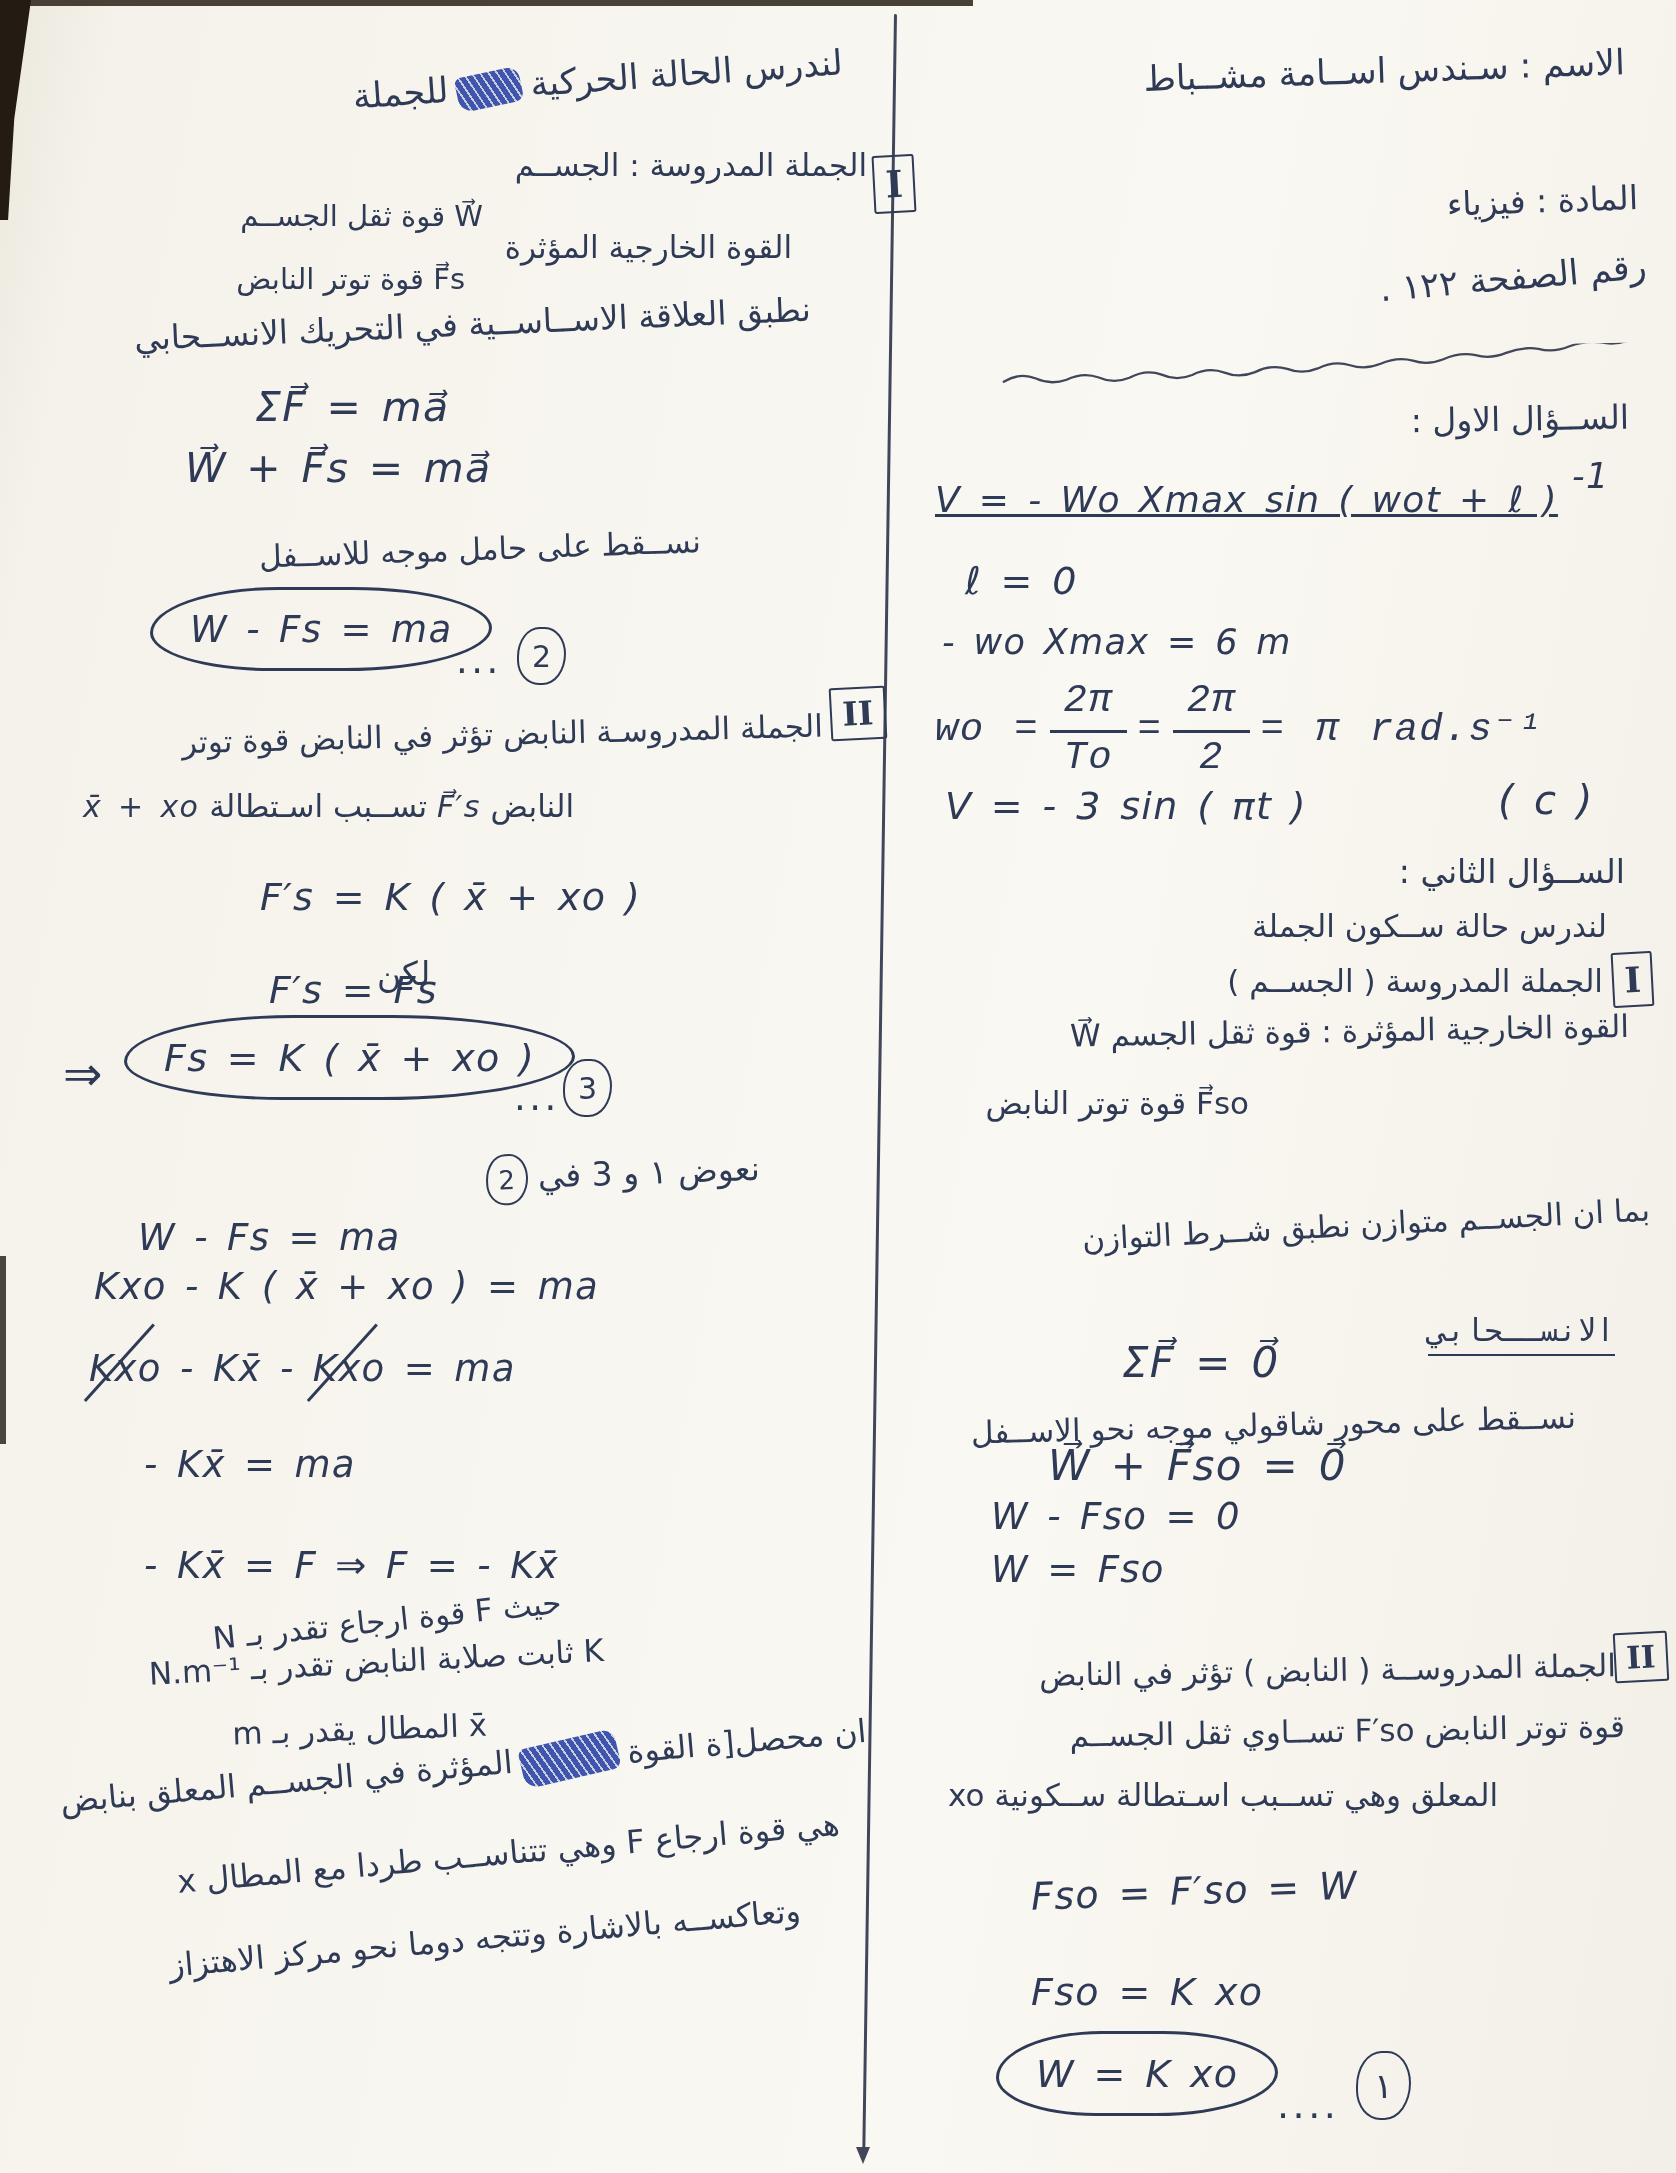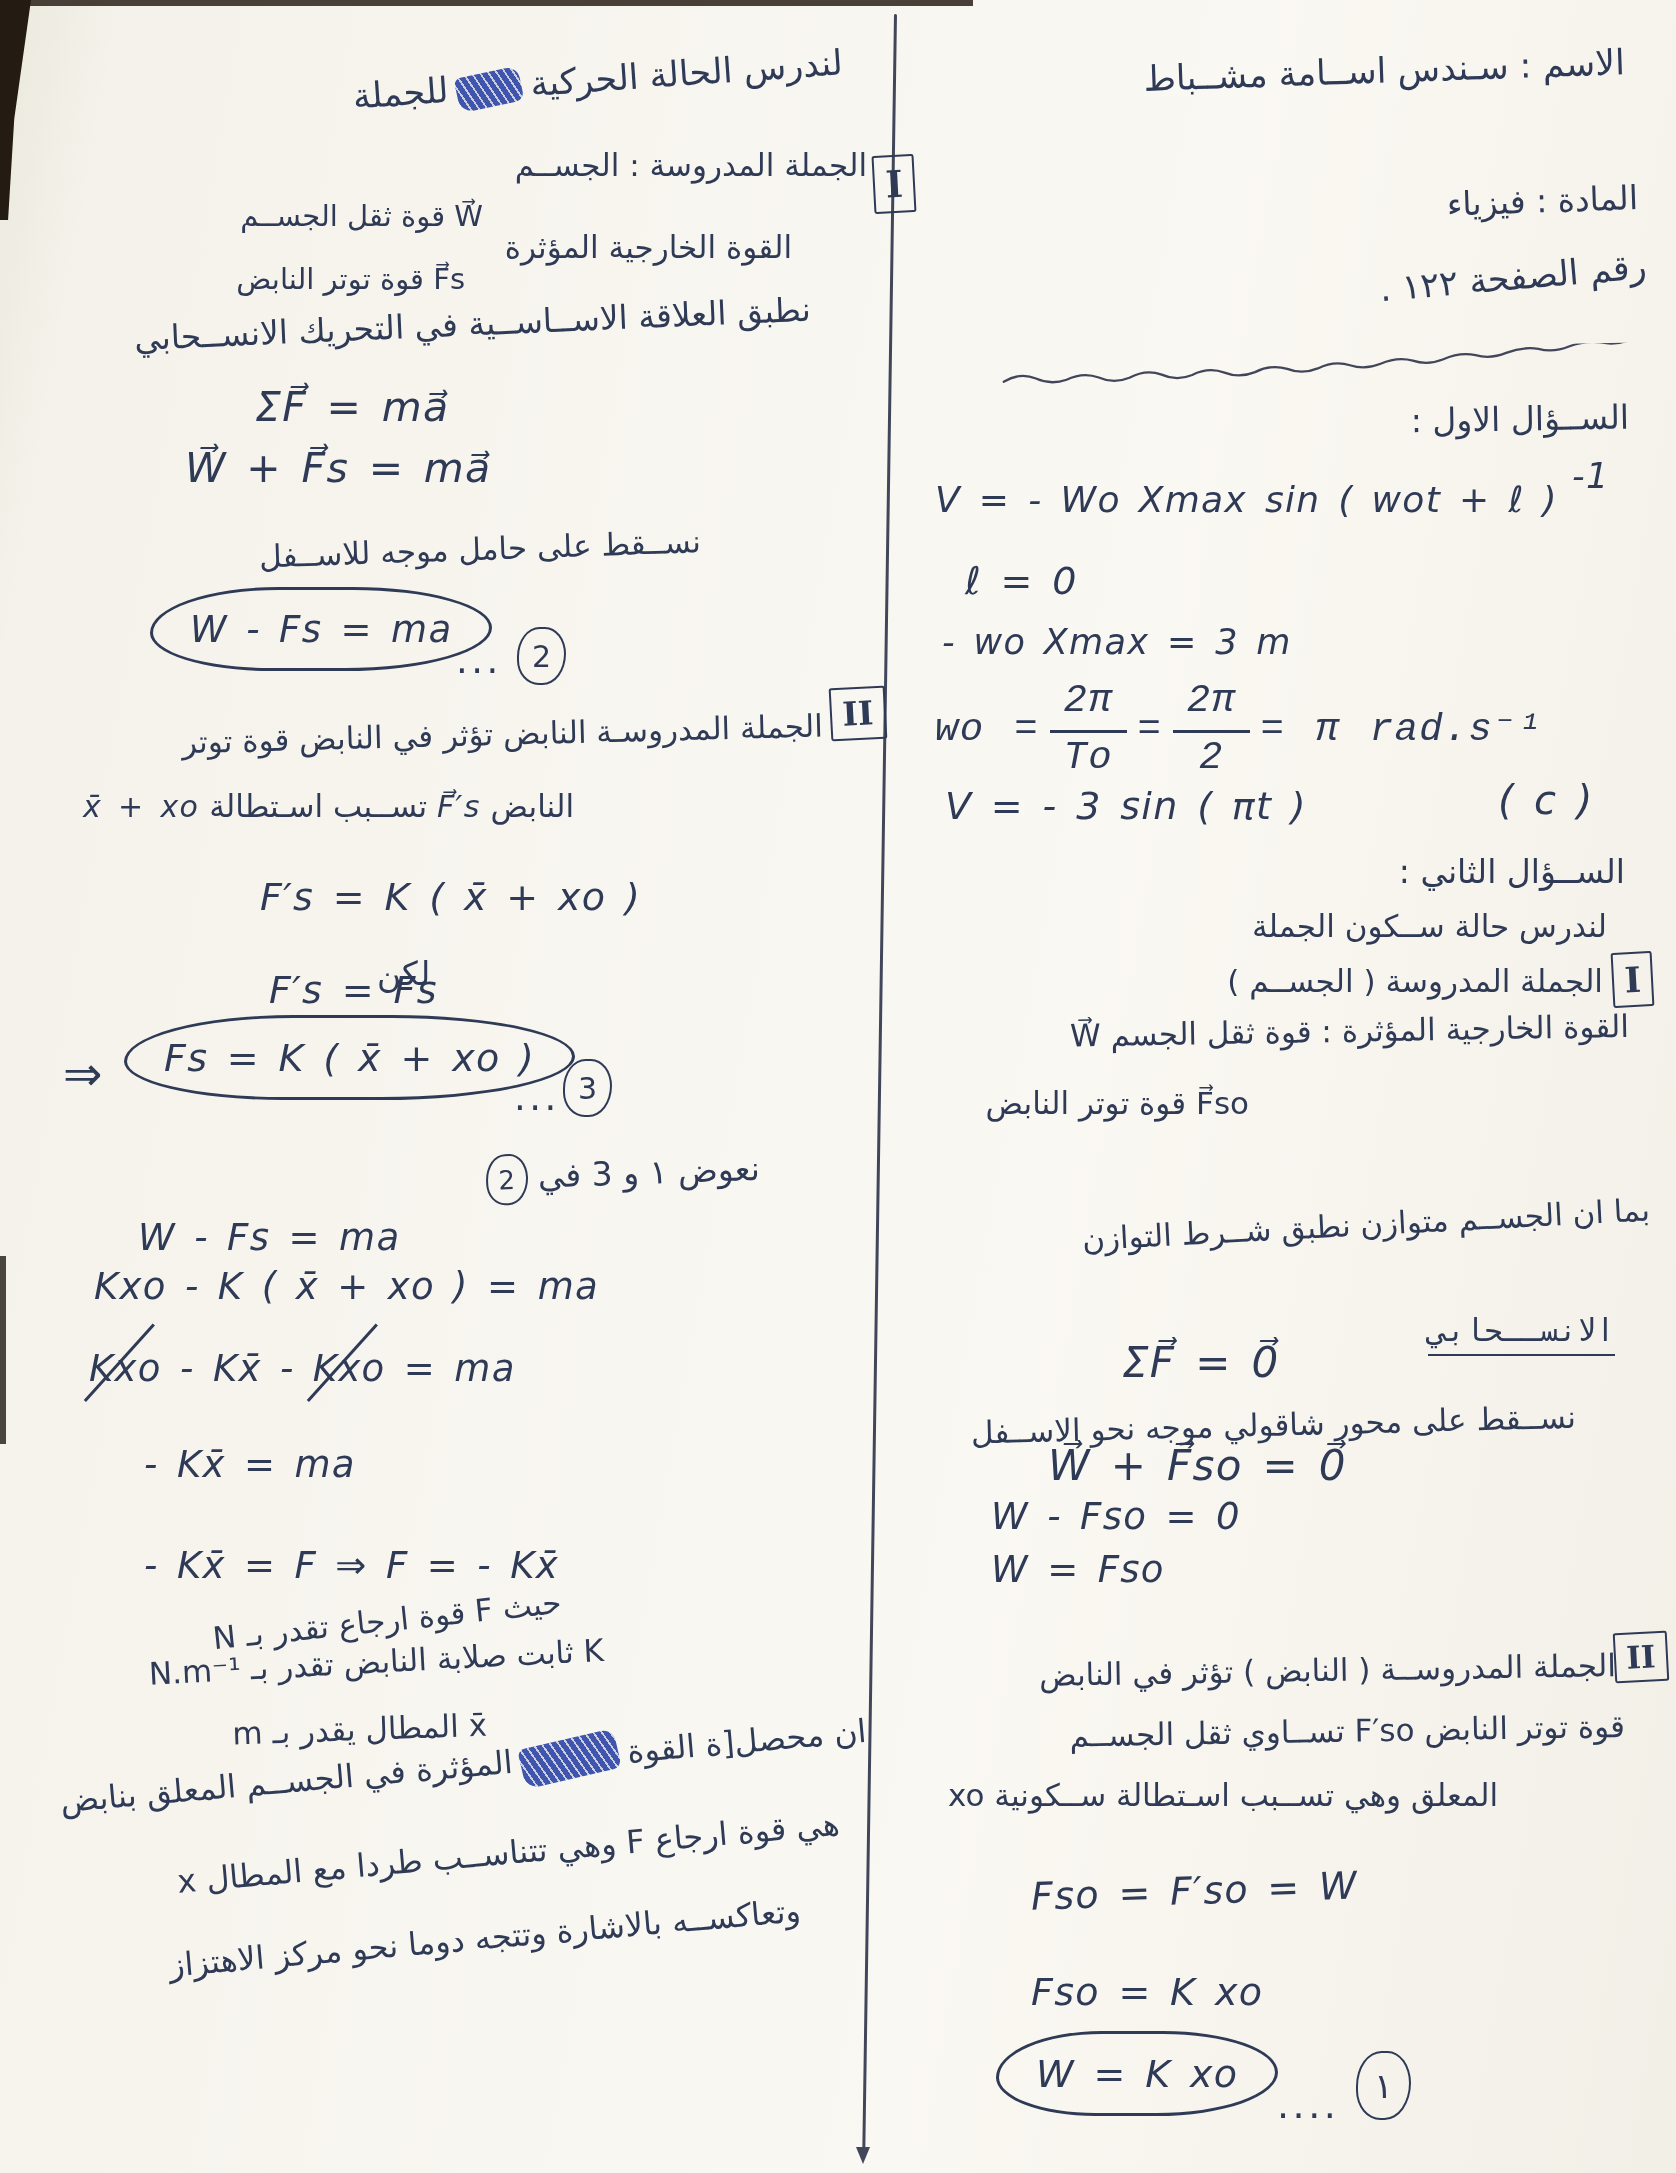--- a/index.html
+++ b/index.html
@@ -56,25 +56,25 @@
   <div class="pos ar" style="left:1280px;top:262px;width:367px;font-size:35px;transform:rotate(-5deg);">رقم الصفحة ١٢٢ .</div>
 
   <svg class="pos" style="left:1000px;top:348px;transform:rotate(-1deg);" width="653" height="37" viewBox="0 0 748 42">
     <path d="M4,32 q19,-11 37,-3 q17,8 35,2 q19,-9 37,-2 q17,8 35,1 q19,-10 37,-3 q17,8 35,1 q19,-9 37,-2 q17,7 35,0 q19,-9 37,-3 q17,7 35,0 q19,-9 37,-3 q17,6 35,-1 q19,-8 37,-3 q17,6 35,-1 q19,-8 37,-4 q17,5 35,-2 q19,-7 37,-4 q17,5 35,-2 q19,-7 37,-4 q17,4 35,-3" fill="none" stroke="#42465a" stroke-width="2.6" stroke-linecap="round"></path>
   </svg>
 
   <div class="pos ar" style="left:1341px;top:400px;width:288px;font-size:33px;transform:rotate(-1deg);">الســؤال الاول :</div>
 
   <div class="pos eq" style="left:1572px;top:456px;font-size:35px;">-1</div>
 
-  <div class="pos eq" style="left:935px;top:479px;font-size:36px;">V = - Wo Xmax sin ( wot + ℓ )</div>
+  <div class="pos eq" style="left:935px;top:479px;font-size:36px;text-decoration:underline;">V = - Wo Xmax sin ( wot + ℓ )</div>
 
   <div class="pos eq" style="left:965px;top:559px;font-size:38px;">ℓ = 0</div>
 
-  <div class="pos eq" style="left:942px;top:622px;font-size:35px;">- wo Xmax = 3 m</div>
+  <div class="pos eq" style="left:942px;top:622px;font-size:35px;">- wo Xmax = 6 m</div>
 
   <div class="pos eq" style="left:935px;top:680px;font-size:39px;font-family:Liberation Mono, monospace;">
     <span>wo =</span><span class="frac">
         <span class="num">2π</span>
         <span class="den">To</span>
       </span><span>=</span><span class="frac">
         <span class="num">2π</span>
         <span class="den">2</span>
       </span><span>= π rad.s⁻¹</span>
   </div>

